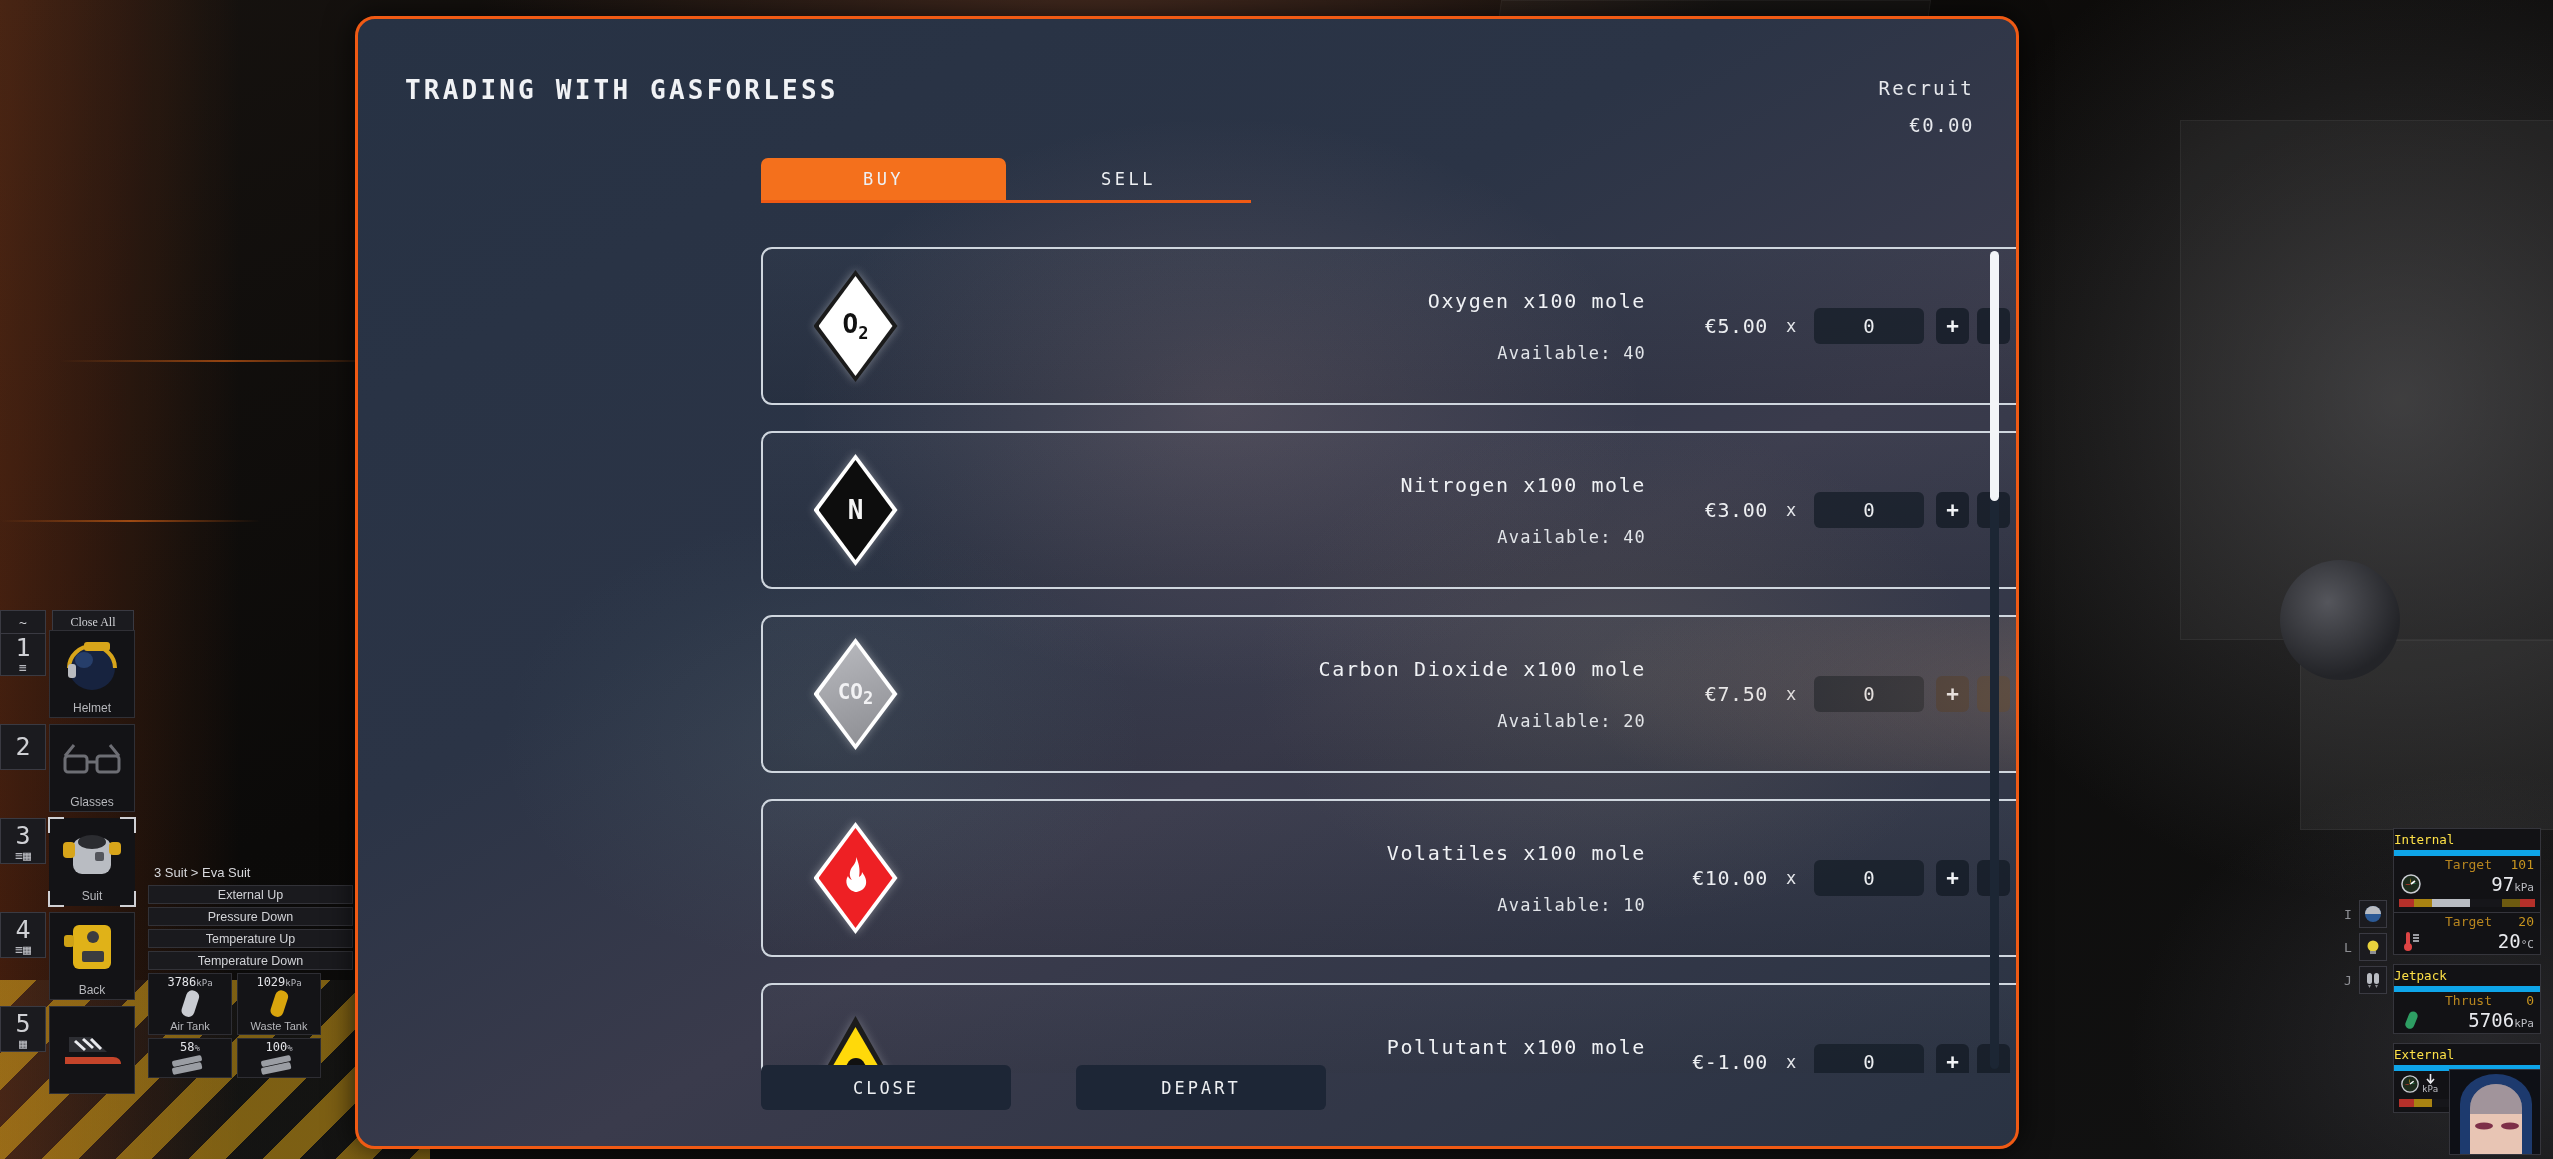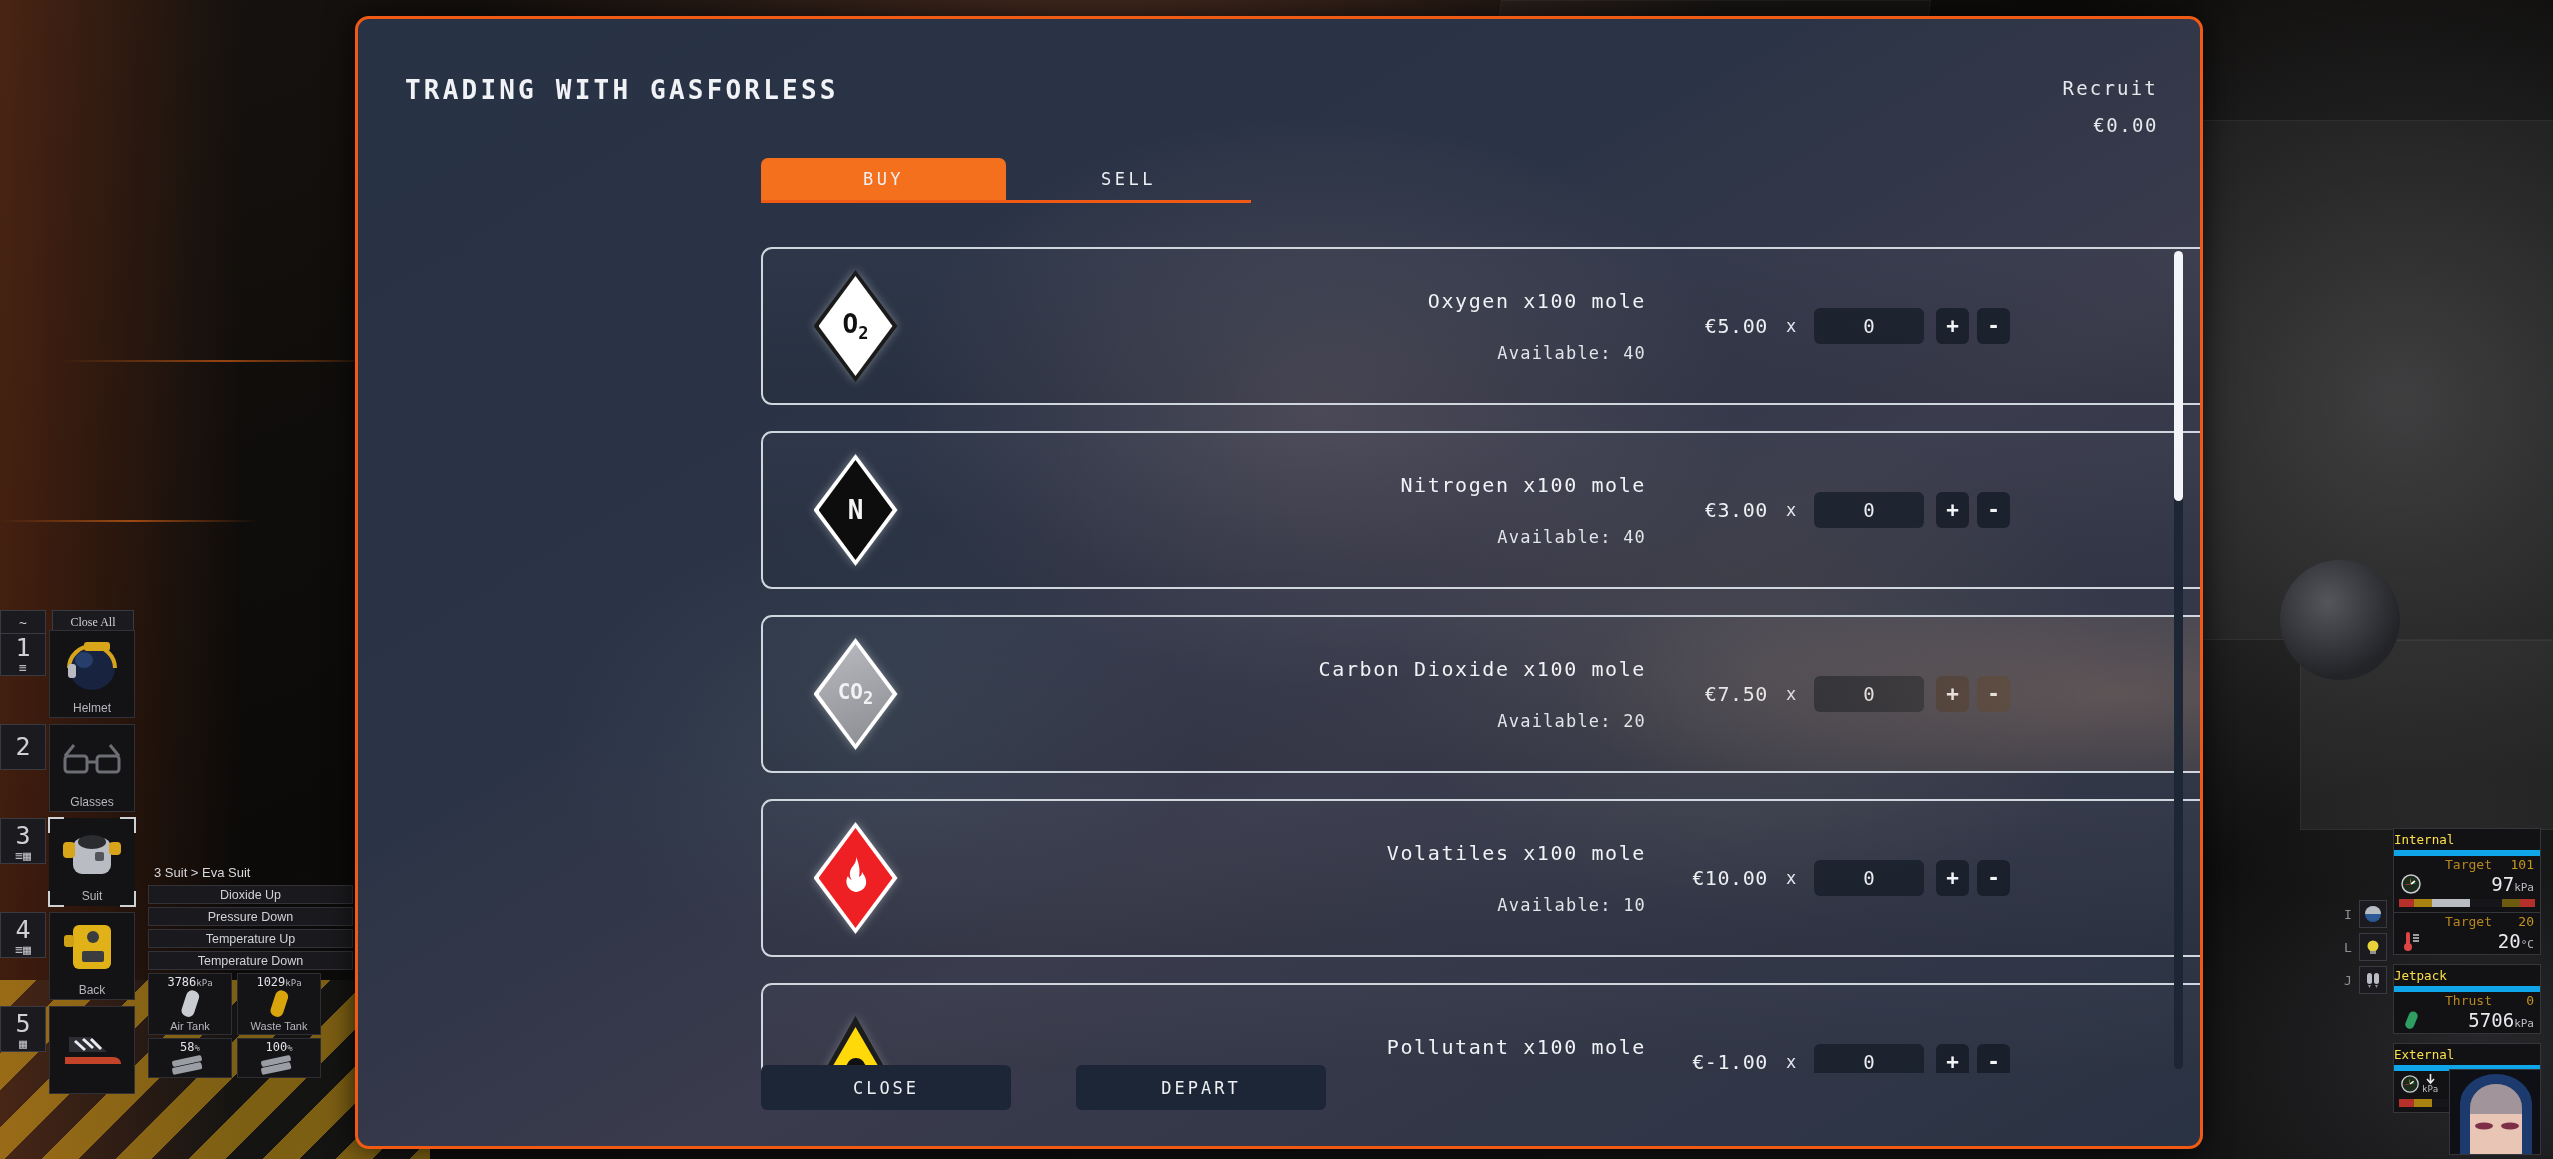--- a/index.html
+++ b/index.html
@@ -94,22 +94,22 @@
   .icbtn{ width:28px;height:28px;background:#1b1b1f;border:1px solid #3a3a42;display:flex;
           align-items:center;justify-content:center;}
   #sidekeys{ position:absolute; right:166px; top:900px; }
   #sidekeys .kr{ display:flex; align-items:center; gap:3px; margin-bottom:5px; }
   #sidekeys .k{ width:16px;color:#8d8e93;font-size:13px;text-align:center;}
   #avatar{ position:absolute; right:12px; bottom:4px; width:92px; height:86px;
            background:#111115; border:1px solid #35353c; overflow:hidden; }
 
   
   #modal{
-    position:absolute; left:355px; top:16px; width:1848px; height:1133px;
-    border:3px solid #f05a14; border-radius:14px;
+    position:absolute; left:355px; top:16px; width:1664px; height:1133px;
+    border:3px solid #f05a14; border-radius:20px;
     background:
       radial-gradient(ellipse 620px 420px at 52% 34%, rgba(190,150,150,.20) 0%, rgba(60,70,90,0) 68%),
       radial-gradient(ellipse 520px 360px at 76% 58%, rgba(150,140,110,.16) 0%, rgba(60,70,90,0) 70%),
       radial-gradient(ellipse 460px 320px at 28% 64%, rgba(110,150,150,.12) 0%, rgba(60,70,90,0) 70%),
       linear-gradient(150deg,#273244 0%, #2b3446 38%, #3a3b4c 60%, #2a3343 100%);
     box-shadow:0 0 30px rgba(0,0,0,.7);
     overflow:hidden;
     color:#e8eaee;
   }
   #mtitle{
@@ -304,21 +304,21 @@
             </g>
           </svg>
       </div>
       <div class="slot-lbl"></div>
     </div>
   </div>
 </div>
 
 <div id="suitmenu">
   <div class="title">3 Suit &gt; Eva Suit</div>
-  <div class="mbtn">Dioxide Up</div>
+  <div class="mbtn">External Up</div>
   <div class="mbtn">Pressure Down</div>
   <div class="mbtn">Temperature Up</div>
   <div class="mbtn">Temperature Down</div>
   <div class="tankrow">
     <div class="tank">
       <div class="val"><span>3786</span><small>kPa</small></div>
       <svg width="34" height="34" viewBox="0 0 34 34">
           <rect x="11" y="4" width="13" height="27" rx="6" fill="#c9ccd2" transform="rotate(18 17 17)"></rect>
         </svg>
       <div class="nm">Air Tank</div>

